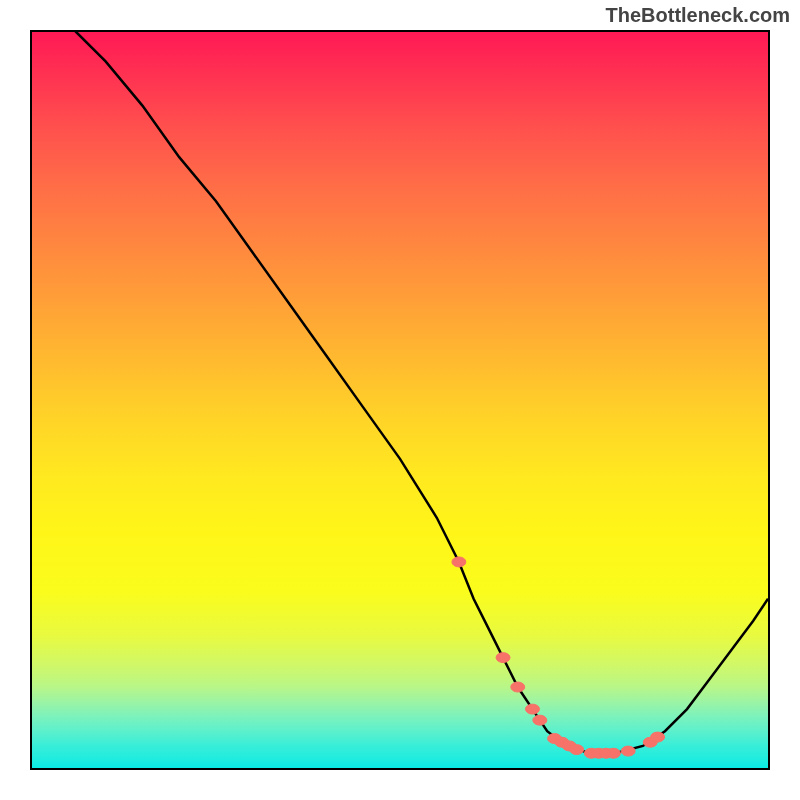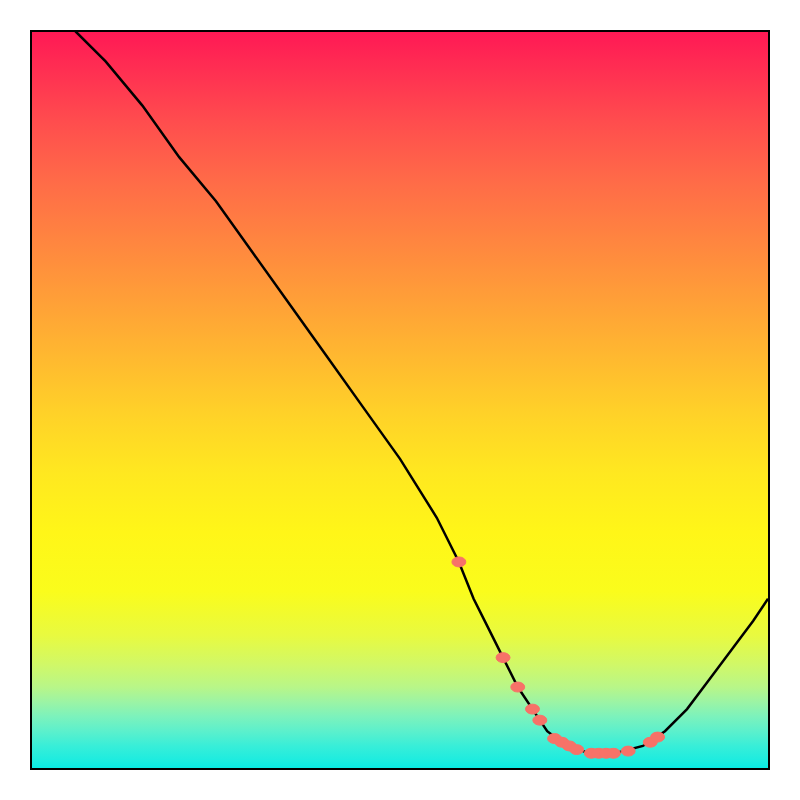--- a/index.html
+++ b/index.html
@@ -75,20 +75,21 @@
     }
     .data-point {
       fill: #f77268;
       stroke: #f77268;
     }
   </style>
 </head>
 <body>
 
 <div class="chart-container">
+  <div class="watermark">TheBottleneck.com</div>
   <div class="plot-area">
     <div class="gradient-bg"></div>
     <svg class="curve-svg" viewBox="0 0 740 740" preserveAspectRatio="none">
       <g>
         <path class="curve-line" id="curve-path" d="M22.2,-22.2 L44.4,0.0 L74.0,29.6 L111.0,74.0 L148.0,125.8 L185.0,170.2 L222.0,222.0 L259.0,273.8 L296.0,325.6 L333.0,377.4 L370.0,429.2 L407.0,488.4 L429.2,532.8 L444.0,569.8 L458.8,599.4 L473.6,629.0 L488.4,658.6 L503.2,680.8 L518.0,703.0 L532.8,714.1 L547.6,721.5 L562.4,725.2 L577.2,725.2 L592.0,723.7 L614.2,717.8 L636.4,703.0 L658.6,680.8 L680.8,651.2 L703.0,621.6 L725.2,592.0 L740.0,569.8"></path>
       </g>
       <g id="points-group">
           <ellipse cx="429.2" cy="532.8" rx="7" ry="5" class="data-point"></ellipse>
           <ellipse cx="473.6" cy="629.0" rx="7" ry="5" class="data-point"></ellipse>
           <ellipse cx="488.4" cy="658.6" rx="7" ry="5" class="data-point"></ellipse>

